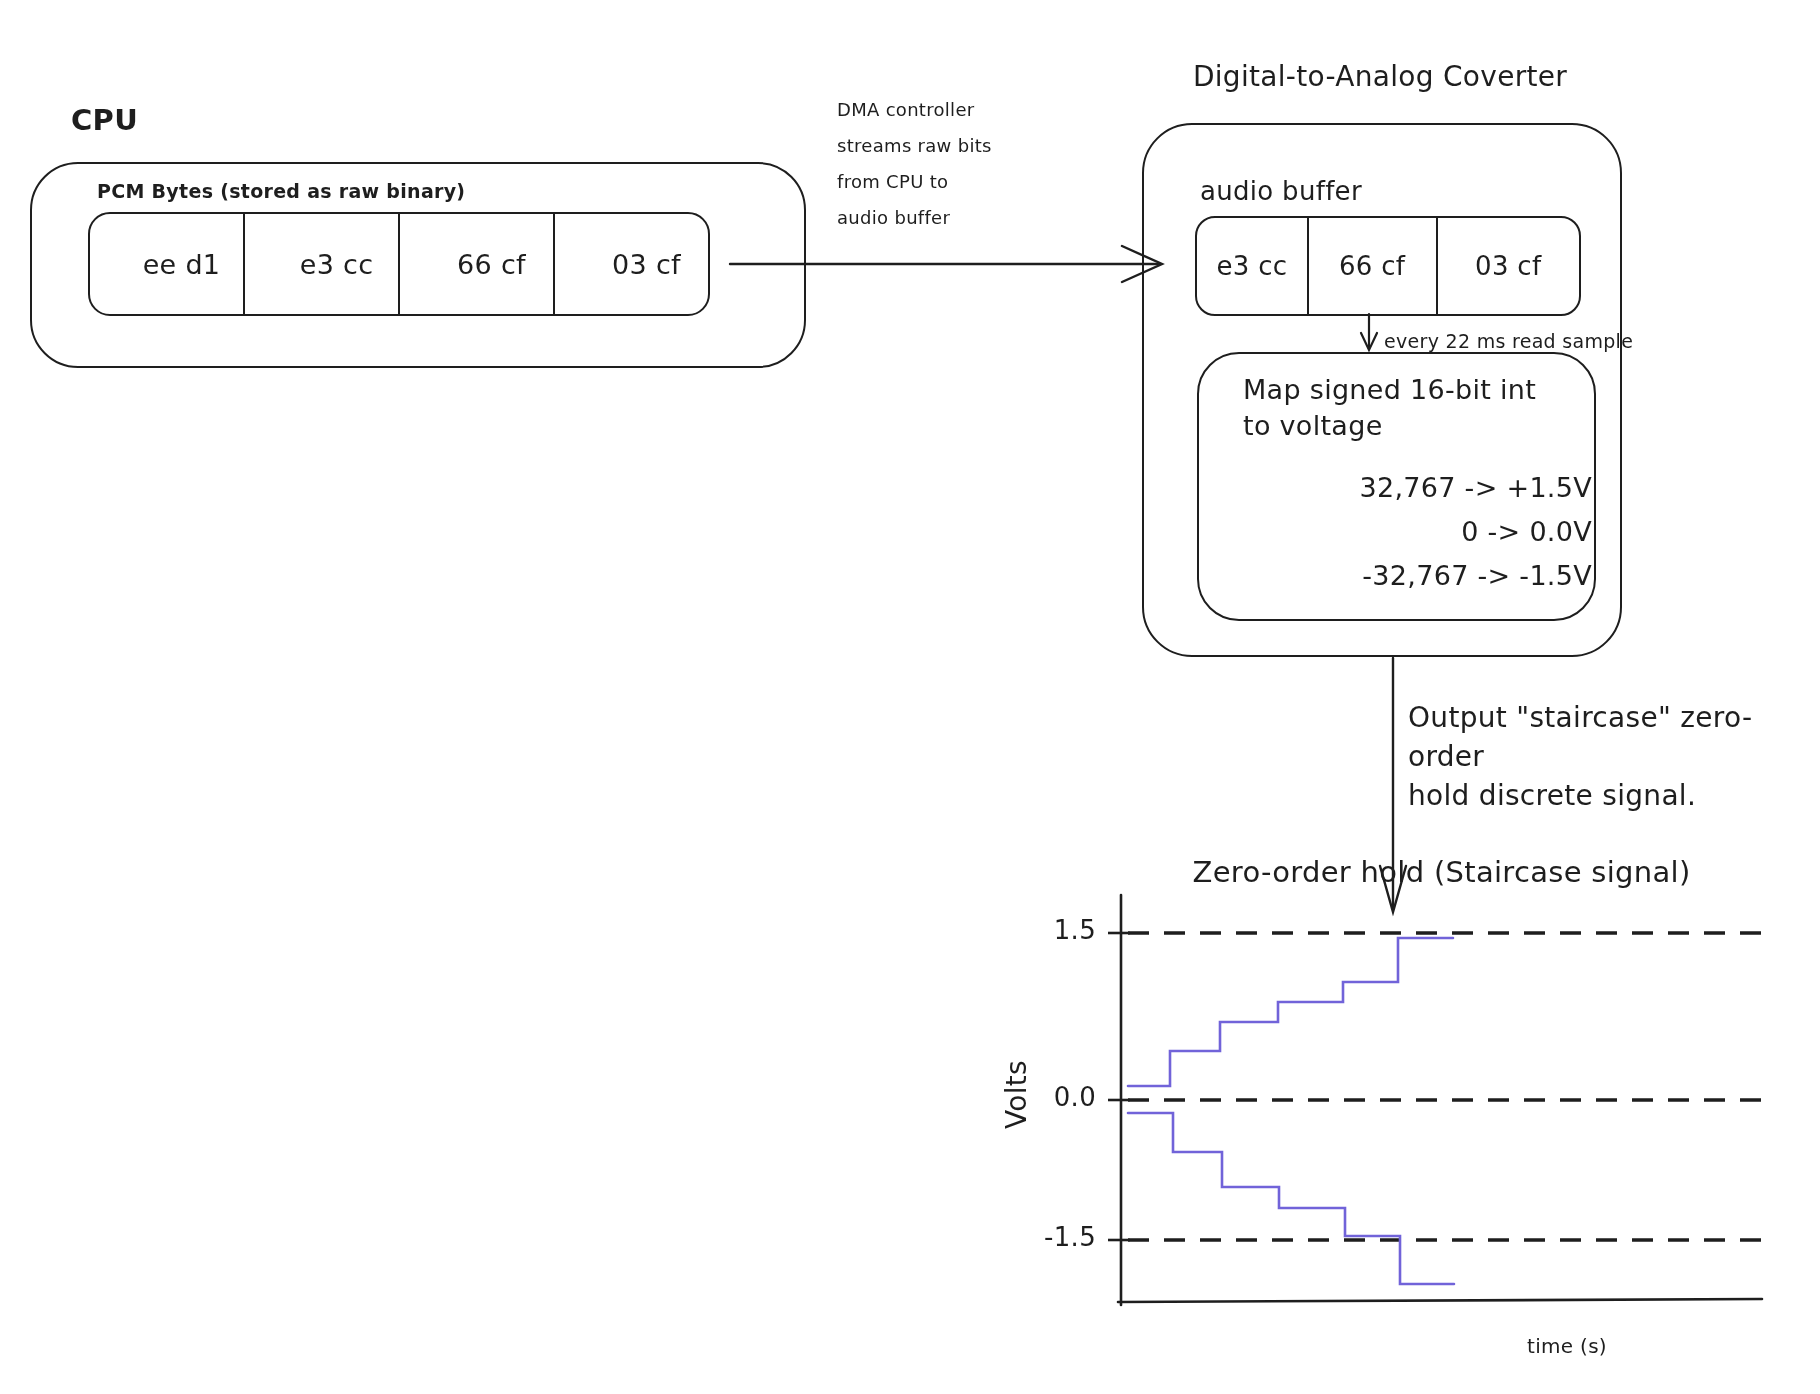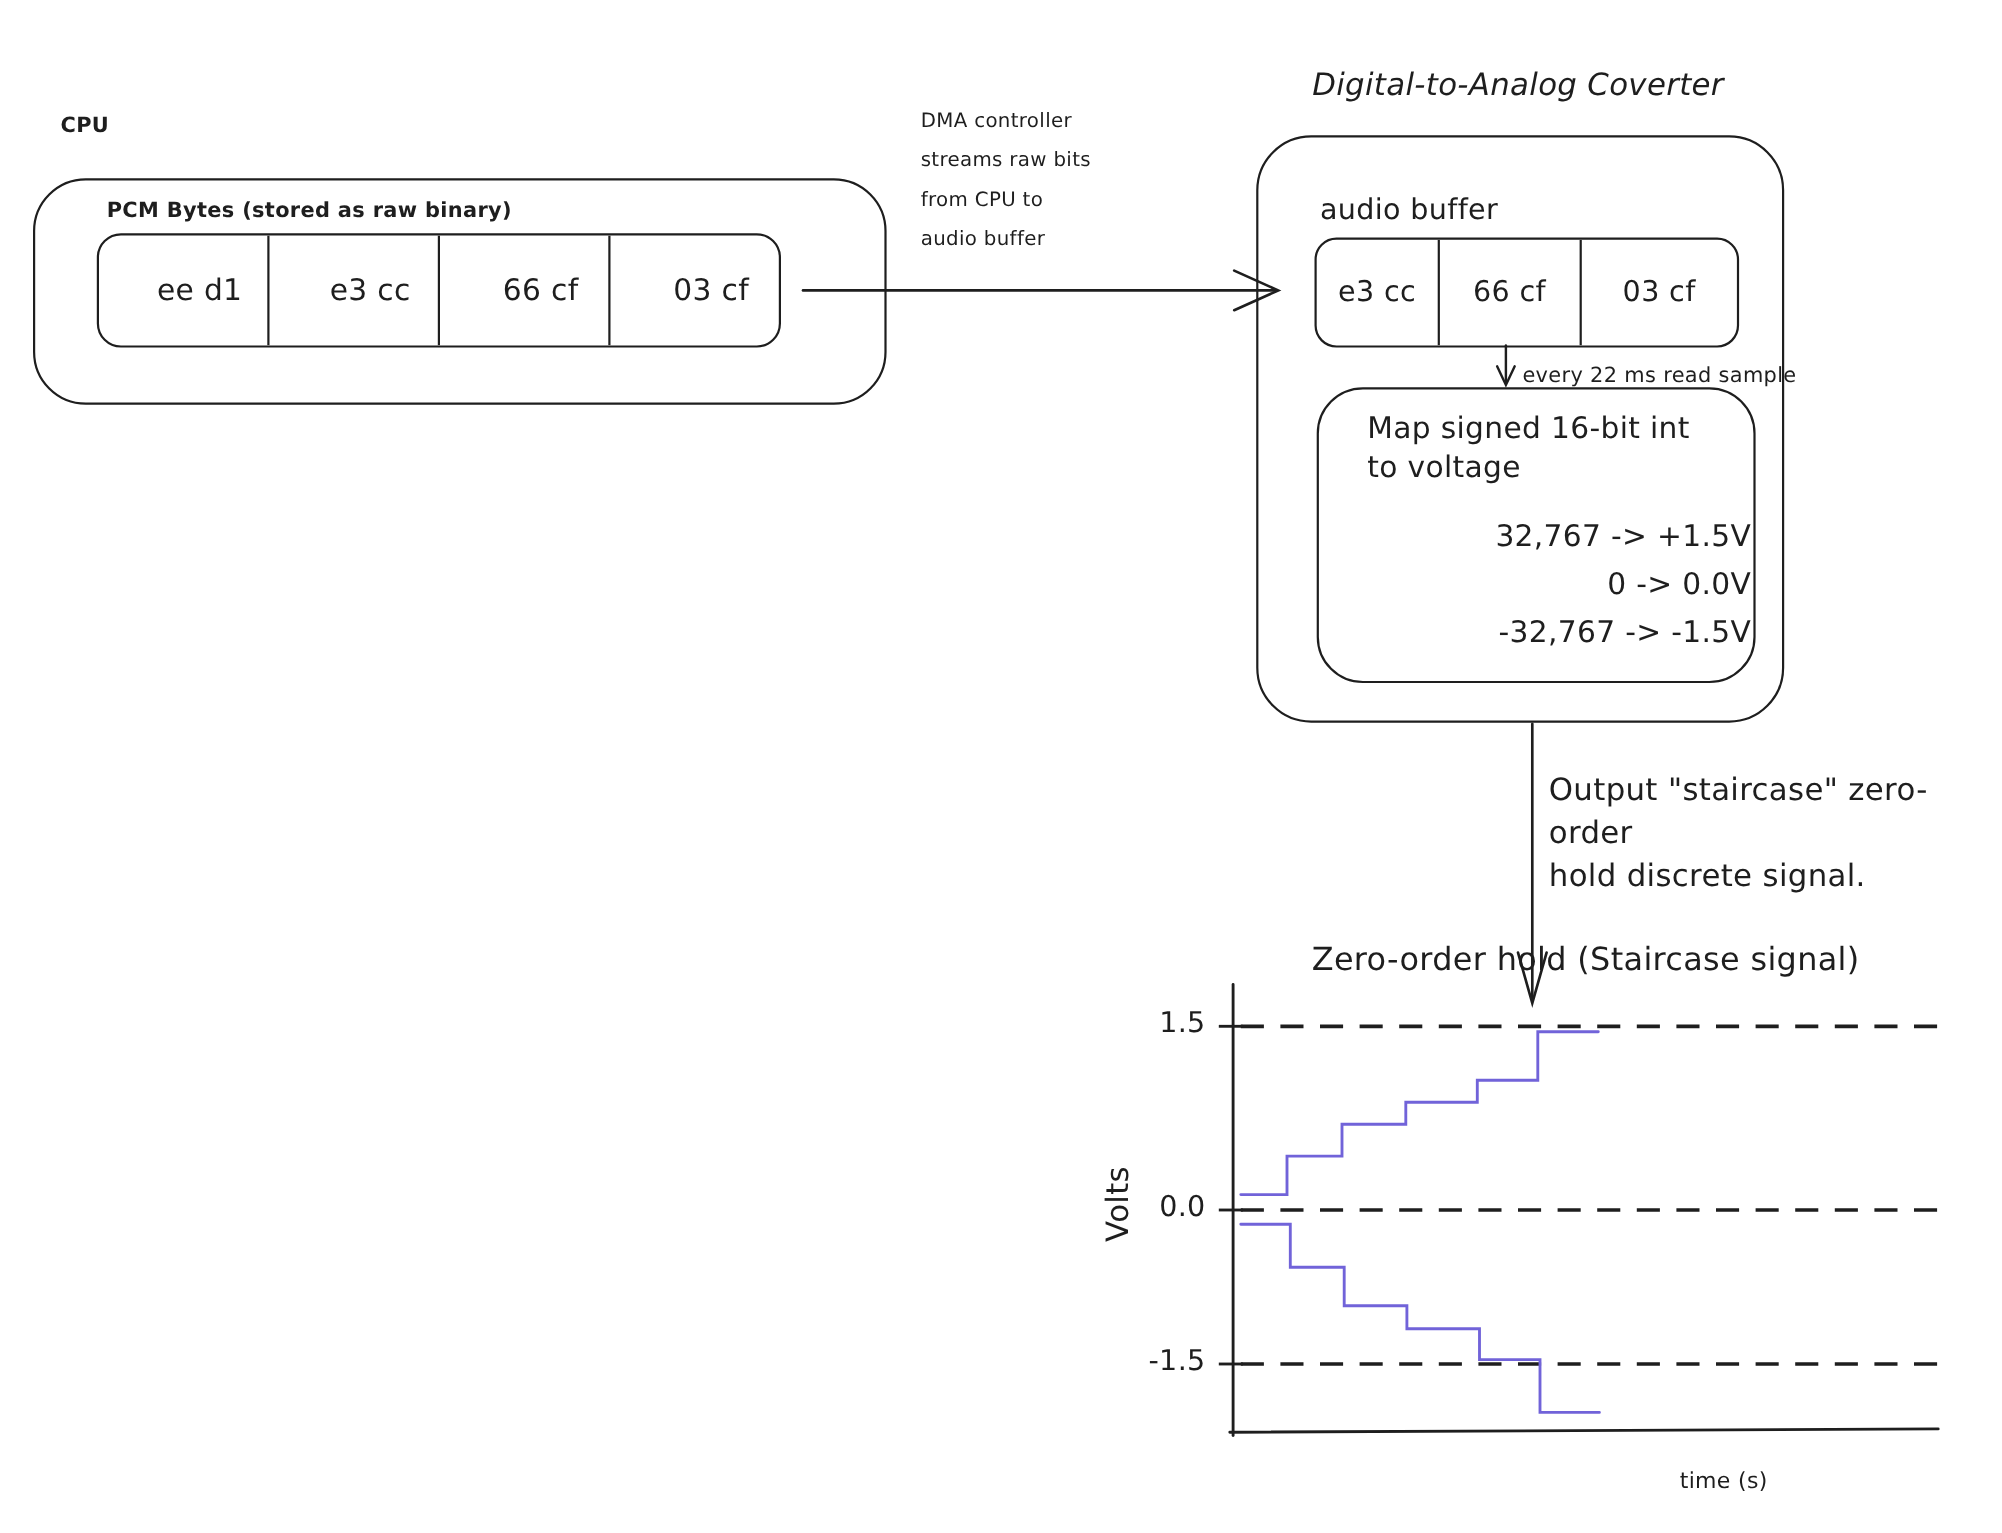--- a/index.html
+++ b/index.html
@@ -3,35 +3,35 @@
 <meta charset="utf-8">
 <style>
   html,body{margin:0;padding:0;background:#ffffff;}
   body{width:1820px;height:1394px;position:relative;overflow:hidden;
        font-family:"DejaVu Sans",sans-serif;color:#1e1e1e;}
   .abs{position:absolute;}
   .ml{white-space:pre-line;}
   .hand{letter-spacing:.3px;}
 
   
-  .cpu-label{left:55px;top:103px;font-size:19px;font-weight:600;}
+  .cpu-label{left:71px;top:103px;font-size:29px;font-weight:600;}
   .cpu-box{left:30px;top:162px;width:772px;height:202px;
            border:2.5px solid #1e1e1e;border-radius:48px;}
   .pcm-caption{left:97px;top:180px;font-size:19px;font-weight:bold;}
   .byte-array{left:88px;top:212px;width:618px;height:100px;display:flex;
               border:2.5px solid #1e1e1e;border-radius:22px;overflow:hidden;}
   .byte-cell{flex:1;display:flex;align-items:center;justify-content:center;
              font-size:27px;padding-left:30px;}
   .byte-cell + .byte-cell{border-left:2.5px solid #1e1e1e;}
 
   
   .dma-label{left:837px;top:92px;font-size:18px;line-height:36px;}
 
   
-  .dac-title{left:1142px;top:60px;width:476px;text-align:center;font-size:28px;font-style:italic;}
+  .dac-title{left:1142px;top:60px;width:476px;text-align:center;font-size:28px;}
   .dac-box{left:1142px;top:123px;width:476px;height:530px;
            border:2.5px solid #1e1e1e;border-radius:50px;}
   .audio-buffer-label{left:1200px;top:176px;font-size:26px;}
   .buffer-array{left:1195px;top:216px;width:382px;height:96px;display:flex;
                 border:2.5px solid #1e1e1e;border-radius:20px;overflow:hidden;}
   .buffer-cell{display:flex;align-items:center;justify-content:center;font-size:26px;}
   .buffer-cell:nth-child(1){width:111px;}
   .buffer-cell:nth-child(2){width:128px;}
   .buffer-cell:nth-child(3){width:143px;}
   .buffer-cell + .buffer-cell{border-left:2.5px solid #1e1e1e;}

